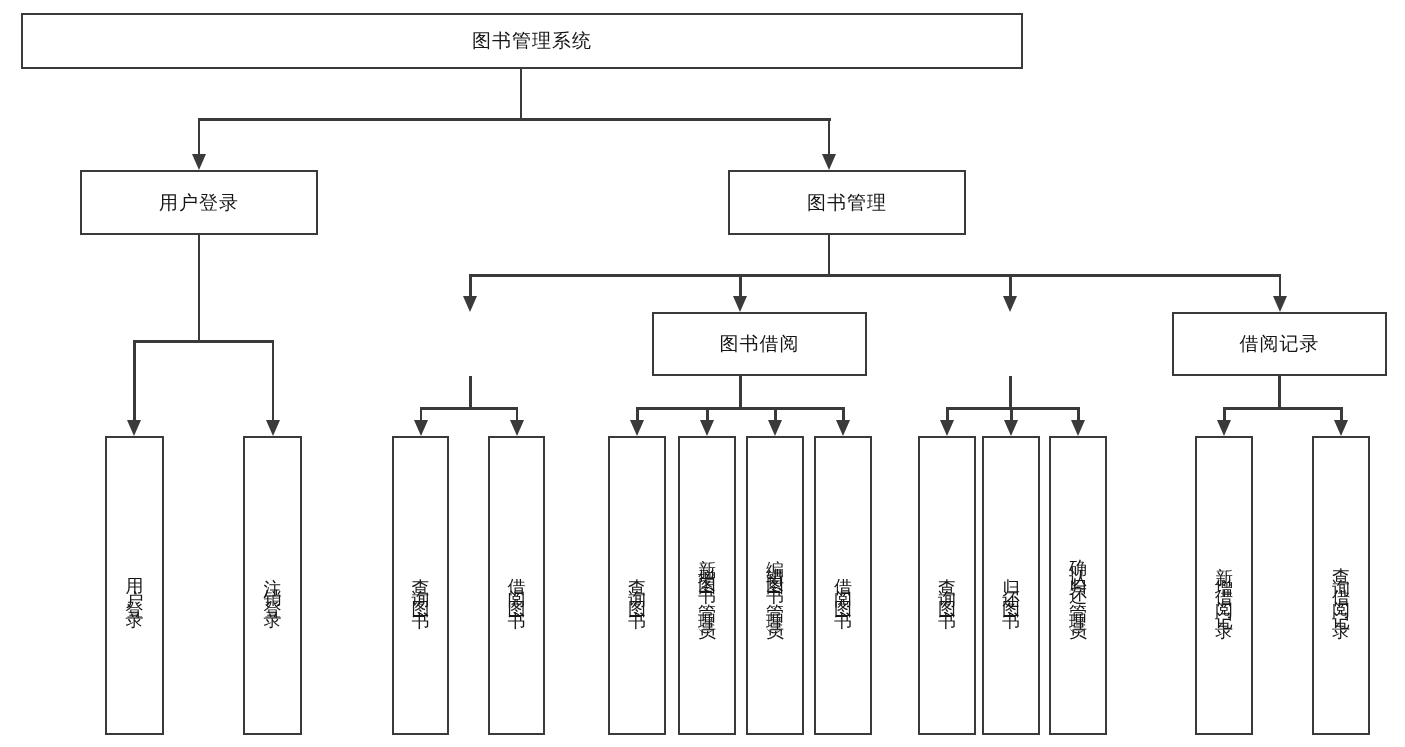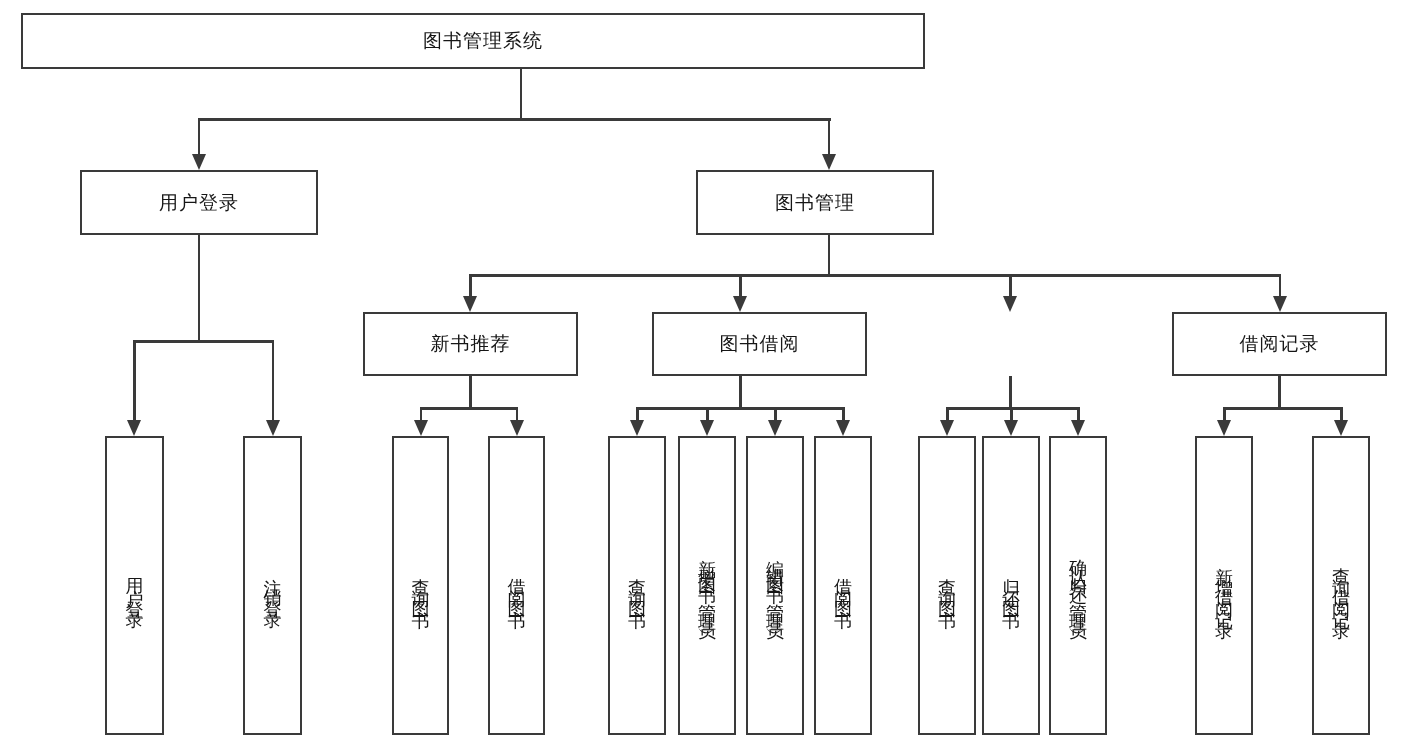--- a/index.html
+++ b/index.html
@@ -44,35 +44,35 @@
     color:#b5b5b9;
     letter-spacing:1px;
     white-space:nowrap;
   }
 </style>
 </head>
 <body>
 
 <div class="canvas">
 
-  <div class="box h" style="left:21px;top:13px;width:904px;height:56px;padding-left:20px;">
+  <div class="box h" style="left:21px;top:13px;width:1002px;height:56px;padding-left:20px;">
       <span>图书管理系统</span>
     </div>
 
   <div class="vline" style="left:519.75px;top:69px;height:50px;"></div>
   <div class="hline" style="left:197.75px;top:118px;width:633.5px;"></div>
   <div class="stem" style="left:197.75px;top:118px;height:38px;"></div>
   <div class="stem" style="left:827.75px;top:118px;height:38px;"></div>
   <div class="arrow" style="left:192px;top:154px;"></div>
   <div class="arrow" style="left:822px;top:154px;"></div>
 
   <div class="box h" style="left:80px;top:170px;width:238px;height:65px;">
       <span>用户登录</span>
     </div>
-  <div class="box h" style="left:696px;top:170px;width:238px;height:65px;">
+  <div class="box h" style="left:728px;top:170px;width:238px;height:65px;">
       <span>图书管理</span>
     </div>
 
   <div class="vline" style="left:197.75px;top:235px;height:106px;"></div>
   <div class="hline" style="left:133px;top:340px;width:141px;"></div>
   <div class="stem" style="left:133px;top:340px;height:82px;"></div>
   <div class="stem" style="left:271.5px;top:340px;height:82px;"></div>
   <div class="arrow" style="left:127px;top:420px;"></div>
   <div class="arrow" style="left:265.5px;top:420px;"></div>
 
@@ -80,23 +80,20 @@
   <div class="hline" style="left:469px;top:274px;width:811px;"></div>
   <div class="stem" style="left:469px;top:274px;height:24px;"></div>
   <div class="stem" style="left:739px;top:274px;height:24px;"></div>
   <div class="stem" style="left:1009px;top:274px;height:24px;"></div>
   <div class="stem" style="left:1278.5px;top:274px;height:24px;"></div>
   <div class="arrow" style="left:463px;top:296px;"></div>
   <div class="arrow" style="left:733px;top:296px;"></div>
   <div class="arrow" style="left:1003px;top:296px;"></div>
   <div class="arrow" style="left:1272.5px;top:296px;"></div>
 
-  <div class="box h" style="left:363px;top:312px;width:215px;height:64px;">
-      <span>新书推荐</span>
-    </div>
   <div class="box h" style="left:652px;top:312px;width:215px;height:64px;">
       <span>图书借阅</span>
     </div>
   <div class="box h" style="left:1172px;top:312px;width:215px;height:64px;">
       <span>借阅记录</span>
     </div>
 
   <div class="vline" style="left:469.25px;top:376px;height:33px;"></div>
   <div class="hline" style="left:419.5px;top:407px;width:98px;"></div>
   <div class="stem" style="left:419.5px;top:407px;height:15px;"></div>

